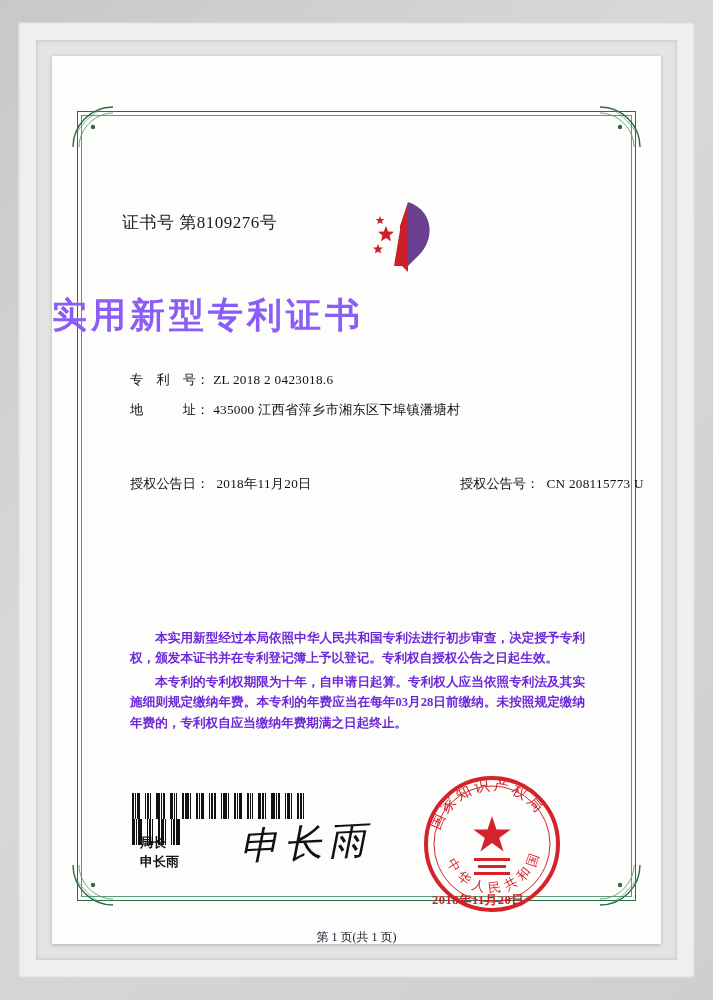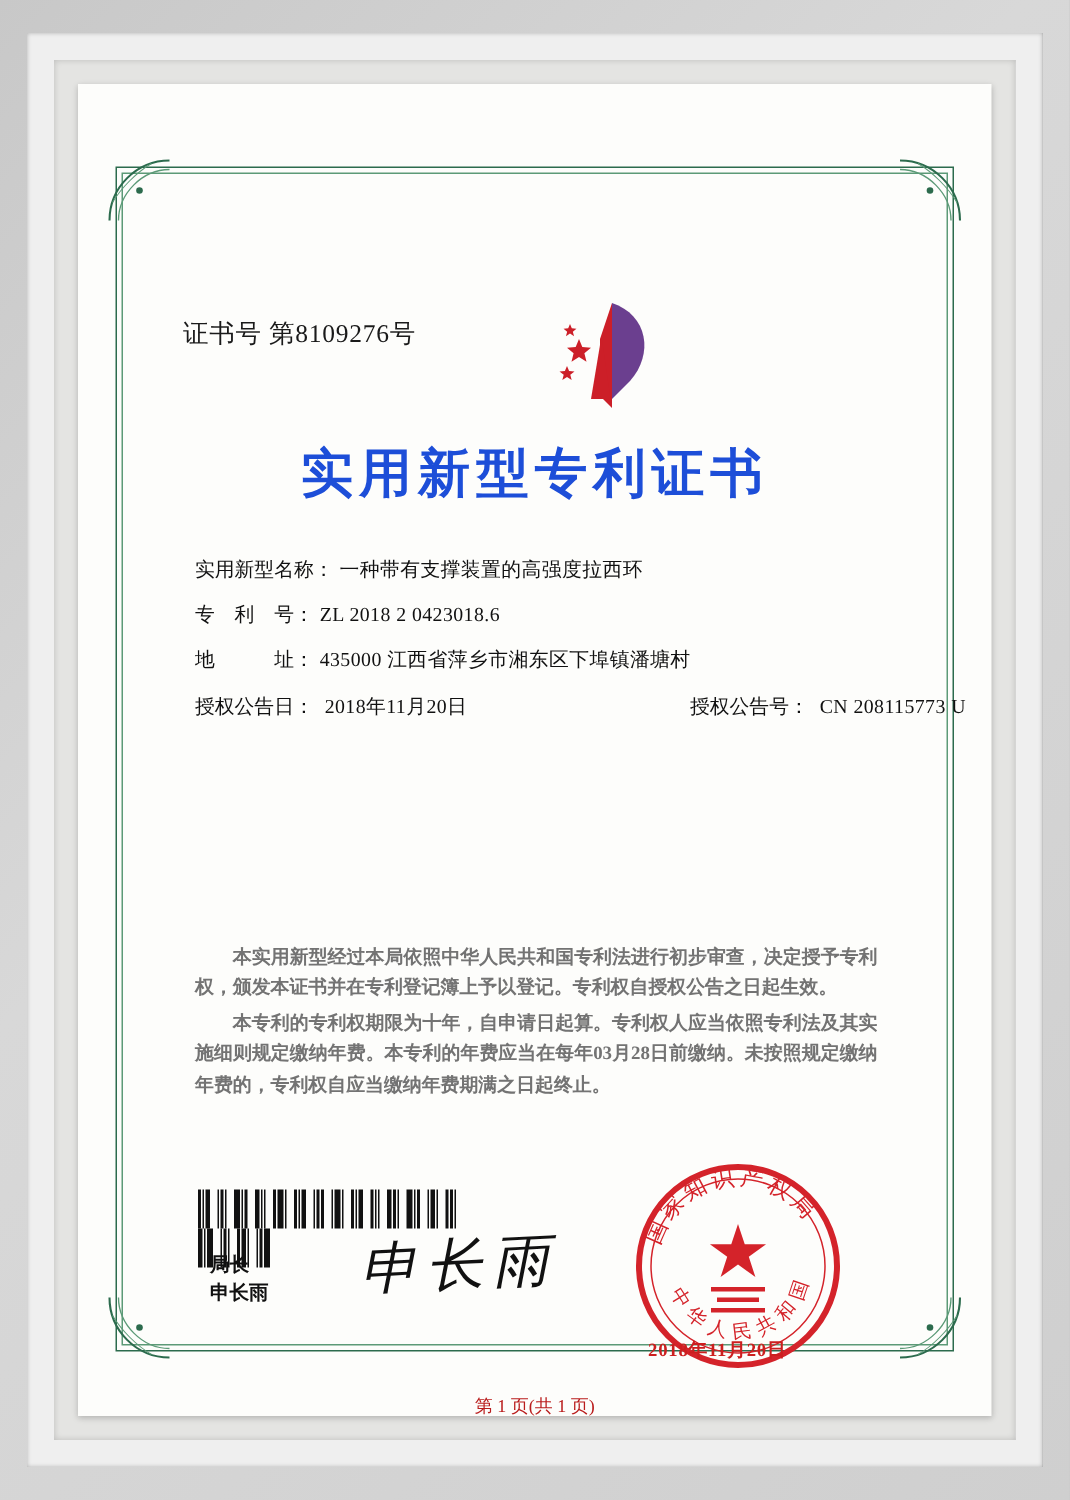--- a/index.html
+++ b/index.html
@@ -90,25 +90,25 @@
     position: absolute;
     right: 60px; top: 122px;
     width: 92px; height: 68px;
   }
 
   
   .title {
     position: absolute;
     left: 0; right: 0;
     top: 236px;
-    text-align: center;
+    text-align: left;
     font-size: 35px;
     font-weight: bold;
     letter-spacing: 4px;
-    color: #1d4ed8;
+    color: #8b5cf6;
     font-family: "DejaVu Serif", "Liberation Serif", serif;
   }
 
   
   .fields {
     position: absolute;
     left: 78px;
     top: 317px;
     width: 460px;
     font-size: 13.2px;
@@ -126,31 +126,31 @@
   }
   .field-value {
     margin-left: 4px;
     letter-spacing: 0.3px;
   }
   .field-row .right-part {
     position: absolute;
     left: 330px;
     white-space: nowrap;
   }
-  .rel { position: relative; width: 100%; }
+  .rel { position: relative; width: 100%; margin-top: 44px; }
 
   
   .paras {
     position: absolute;
     left: 78px;
     top: 572px;
     width: 455px;
     font-size: 12.6px;
     line-height: 1.62;
-    color: #737373;
+    color: #6d28d9;
     text-align: justify;
     font-weight: bold;
   }
   .paras p { margin: 0 0 3px 0; text-indent: 2em; }
   .paras p.light { font-weight: normal; }
 
   
   .barcode {
     position: absolute;
     left: 80px; top: 737px;
@@ -199,21 +199,21 @@
     font-weight: bold;
   }
 
   
   .page-foot {
     position: absolute;
     left: 0; right: 0;
     top: 873px;
     text-align: center;
     font-size: 12px;
-    color: #b91c1c;
+    color: #0f172a;
   }
 </style>
 </head>
 <body>
 
 <div class="frame-outer"></div>
 <div class="frame-mid"></div>
 <div class="frame-inner"></div>
 
 <div class="paper">
@@ -263,24 +263,20 @@
       <polygon points="18,30 20.2,35.4 26,35.8 21.6,39.5 23,45.2 18,42 13,45.2 14.4,39.5 10,35.8 15.8,35.4" fill="#cc1f28"></polygon>
       <polygon points="10,48 11.4,51.4 15,51.6 12.2,53.9 13.1,57.4 10,55.4 6.9,57.4 7.8,53.9 5,51.6 8.6,51.4" fill="#cc1f28"></polygon>
       <polygon points="12,20 13.2,22.9 16.3,23.1 13.9,25.1 14.7,28.1 12,26.4 9.3,28.1 10.1,25.1 7.7,23.1 10.8,22.9" fill="#cc1f28"></polygon>
     </svg>
   </div>
 
 
   <div class="title">实用新型专利证书</div>
 
   <div class="fields">
-    <div class="field-row">
-      <span class="field-label">实用新型名称：</span>
-      <span class="field-value">一种带有支撑装置的高强度拉西环</span>
-    </div>
     <div class="field-row">
       <span class="field-label">专　利　号：</span>
       <span class="field-value">ZL 2018 2 0423018.6</span>
     </div>
     <div class="field-row">
       <span class="field-label">地　　　址：</span>
       <span class="field-value">435000 江西省萍乡市湘东区下埠镇潘塘村</span>
     </div>
     <div class="field-row">
       <div class="rel">

